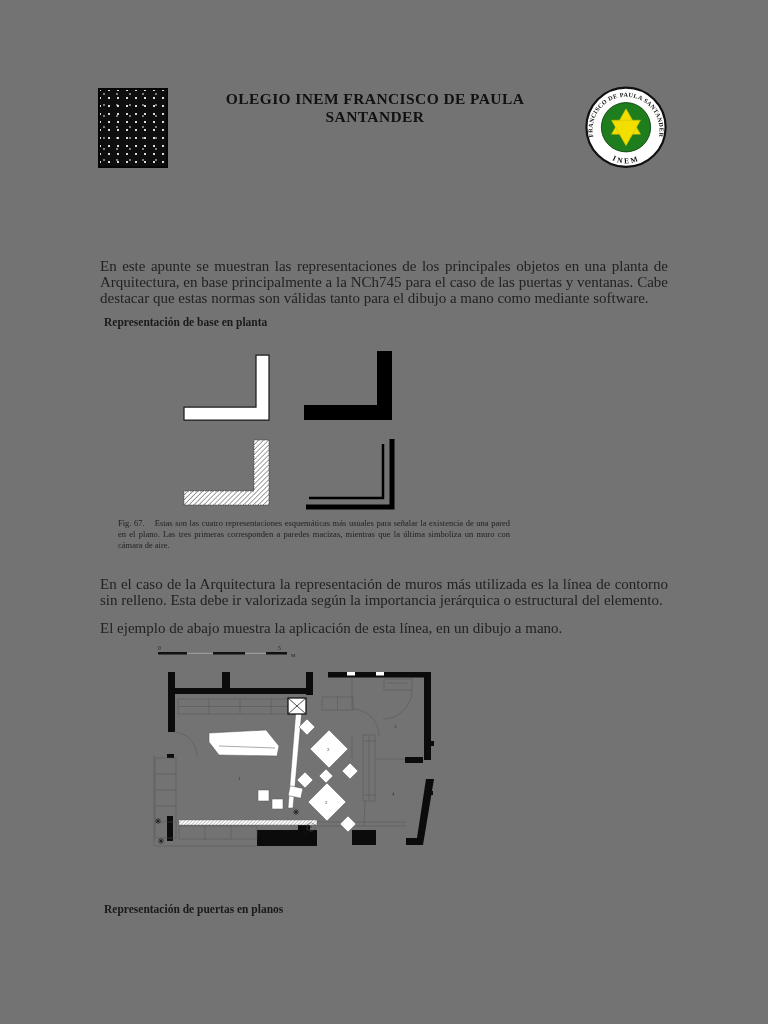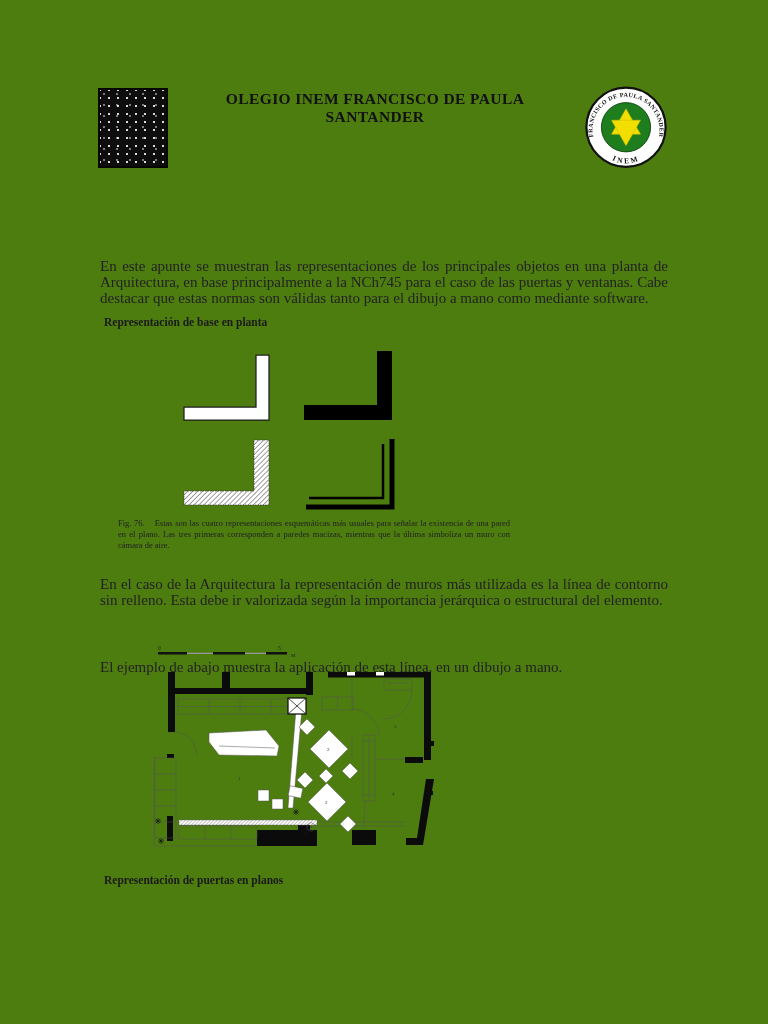--- a/index.html
+++ b/index.html
@@ -1,16 +1,16 @@
 <!DOCTYPE html>
 <html><head>
 <meta charset="utf-8">
 <style>
   html,body{margin:0;padding:0;background:#fff;}
-  .page{position:relative;width:768px;height:1024px;background:#4d7c0f;
+  .page{position:relative;width:768px;height:1024px;background:#737373;
         font-family:"Liberation Serif",serif;color:#1c1c1c;overflow:hidden;}
 
   
   .logo{position:absolute;left:98px;top:88px;width:70px;height:80px;
         background-color:#0e0e0e;
         background-image:
           radial-gradient(circle at 2px 2px, rgba(255,255,255,.85) 1px, transparent 1.5px),
           radial-gradient(circle at 6px 6px, rgba(255,255,255,.45) 1px, transparent 1.4px),
           radial-gradient(circle at 9px 3px, rgba(210,210,210,.5) .8px, transparent 1.2px);
         background-size:9px 8px,13px 11px,7px 9px;
@@ -19,23 +19,23 @@
   .school-name{font-size:15.5px;font-weight:bold;letter-spacing:.4px;color:#111;}
   .motto{margin-top:15px;font-family:"Liberation Sans",sans-serif;font-style:italic;
          font-weight:bold;font-size:10.5px;color:#222;}
   .seal{position:absolute;left:582px;top:85px;width:88px;height:88px;}
 
   
   .doc-title{position:absolute;left:100px;top:217px;width:568px;text-align:center;
              font-size:21px;font-weight:bold;color:#151515;}
   .para{position:absolute;left:100px;width:568px;font-size:15px;line-height:16px;
         text-align:justify;color:#222;}
-  .p1{top:258px;} .p2{top:576px;} .p3{top:620px;margin-top:39px;}
+  .p1{top:258px;} .p2{top:576px;} .p3{top:620px;}
   .sec-heading{position:absolute;left:104px;font-size:11.5px;font-weight:bold;color:#1a1a1a;}
-  .h1{top:316px;} .h2{top:874px;}
+  .h1{top:316px;} .h2{top:903px;}
 
   
   .fig67{position:absolute;left:180px;top:345px;width:220px;height:170px;}
   .caption{position:absolute;left:118px;font-size:8.5px;line-height:11px;
            text-align:justify;color:#222;}
   .cap67{top:518px;width:392px;}
   .cap68{top:858px;width:400px;}
   .cap-label{margin-right:10px;}
   .fig68{position:absolute;left:150px;top:643px;width:320px;height:214px;}
 
@@ -90,21 +90,21 @@
       <polygon points="394,12 424,12 424,150 248,150 248,120 394,120" fill="#000000"></polygon>
 
       <polygon points="148,190 178,190 178,320 8,320 8,292 148,292" fill="url(#diagHatch)" stroke="#333" stroke-width="1.4" stroke-dasharray="3,2"></polygon>
 
       <path d="M424,188 L424,324 L252,324" fill="none" stroke="#000" stroke-width="10"></path>
       <path d="M406,198 L406,306 L258,306" fill="none" stroke="#000" stroke-width="5"></path>
     </svg>
   </div>
 
   <div class="caption cap67">
-    <span class="cap-label">Fig. 76.</span><span>Estas son las cuatro representaciones esquemáticas más usuales para señalar la existencia de una pared en el plano. Las tres primeras corresponden a paredes macizas, mientras que la última simboliza un muro con cámara de aire.</span>
+    <span class="cap-label">Fig. 67.</span><span>Estas son las cuatro representaciones esquemáticas más usuales para señalar la existencia de una pared en el plano. Las tres primeras corresponden a paredes macizas, mientras que la última simboliza un muro con cámara de aire.</span>
   </div>
 
   <div class="para p2">En el caso de la Arquitectura la representación de muros más utilizada es la línea de contorno sin relleno. Esta debe ir valorizada según la importancia jerárquica o estructural del elemento.</div>
   <div class="para p3">El ejemplo de abajo muestra la aplicación de esta línea, en un dibujo a mano.</div>
 
   <div class="fig68">
     <svg viewBox="0 0 640 428" width="320" height="214">
       <defs>
         <pattern id="hatchB" width="5" height="5" patternUnits="userSpaceOnUse" patternTransform="rotate(45)">
           <rect width="5" height="5" fill="#fff"></rect>

